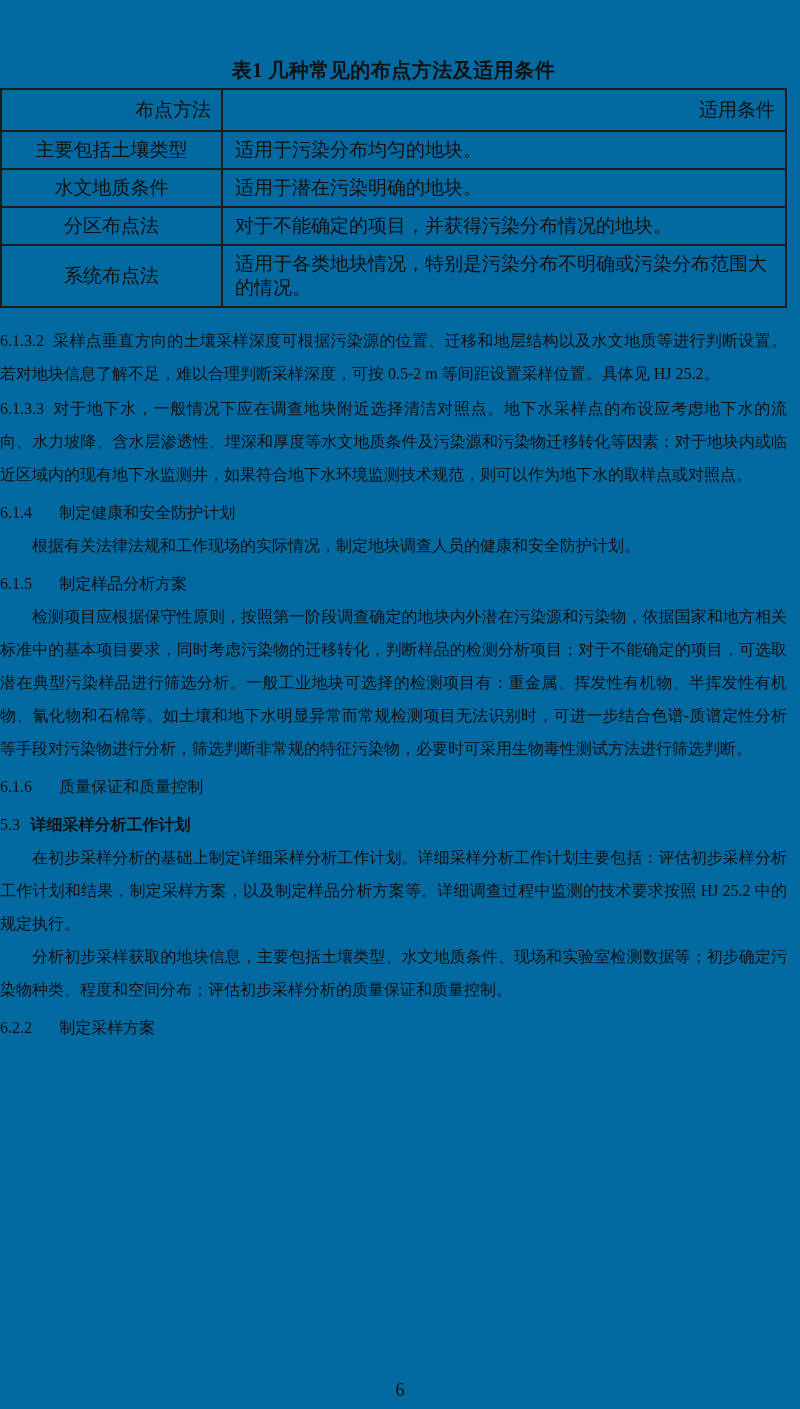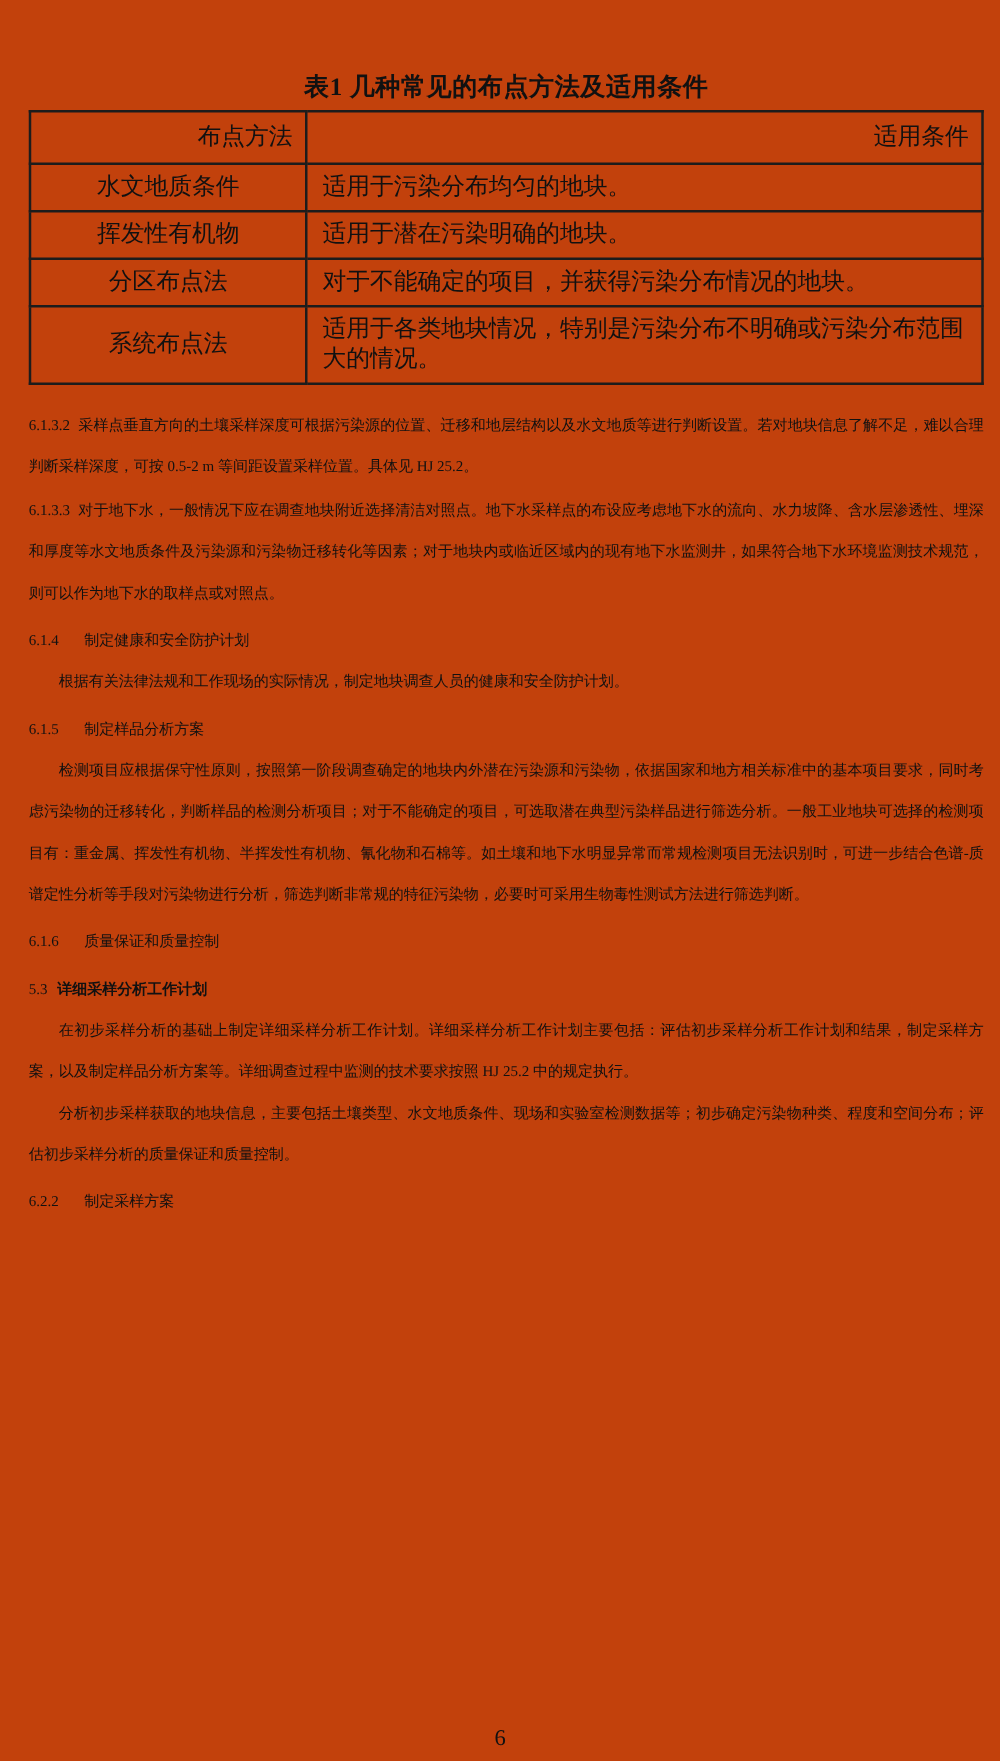--- a/index.html
+++ b/index.html
@@ -2,24 +2,24 @@
 <html><head>
 <meta charset="utf-8">
 <style>
   * { margin: 0; padding: 0; box-sizing: border-box; }
   html, body { background: #e9e9e9; }
   .doc {
     position: relative;
     width: 800px;
     height: 1409px;
     margin: 0 auto;
-    background: #c2410c;
+    background: #0369a1;
     color: #111111;
     font-family: "Liberation Serif", "DejaVu Serif", serif;
-    padding: 57px 13px 0 23px;
+    padding: 57px 13px 0 0;
     overflow: hidden;
   }
   .table-title {
     text-align: center;
     font-weight: bold;
     font-size: 20px;
     line-height: 26px;
     margin-bottom: 5px;
     letter-spacing: 0.5px;
   }
@@ -35,21 +35,21 @@
     border: 2px solid #1c1c1c;
     font-size: 19px;
     line-height: 24px;
     font-weight: normal;
     vertical-align: middle;
   }
   table.method-table th { text-align: right; padding: 8px 10px; }
   table.method-table td.col-method { text-align: center; padding: 6px 10px; }
   table.method-table td.col-cond { text-align: left; padding: 6px 12px; }
   .clause, .para, .heading {
-    font-size: 12px;
+    font-size: 16px;
     line-height: 33px;
     text-align: justify;
   }
   .clause { margin-bottom: 2px; }
   .clause .sec-num { margin-right: 0.55em; }
   .para { text-indent: 2em; }
   .heading { margin-top: 5px; text-align: left; }
   .heading .sec-num { margin-right: 1.7em; }
   .heading--bold .sec-num { margin-right: 0.65em; }
   .heading--bold .sec-title { font-weight: bold; text-align: right; }
@@ -76,25 +76,25 @@
         <col class="c2">
       </colgroup>
     <thead>
       <tr>
         <th>布点方法</th>
         <th>适用条件</th>
       </tr>
     </thead>
     <tbody>
       <tr>
-        <td class="col-method">水文地质条件</td>
+        <td class="col-method">主要包括土壤类型</td>
         <td class="col-cond">适用于污染分布均匀的地块。</td>
       </tr>
       <tr>
-        <td class="col-method">挥发性有机物</td>
+        <td class="col-method">水文地质条件</td>
         <td class="col-cond">适用于潜在污染明确的地块。</td>
       </tr>
       <tr>
         <td class="col-method">分区布点法</td>
         <td class="col-cond">对于不能确定的项目，并获得污染分布情况的地块。</td>
       </tr>
       <tr>
         <td class="col-method">系统布点法</td>
         <td class="col-cond">适用于各类地块情况，特别是污染分布不明确或污染分布范围大的情况。</td>
       </tr>

